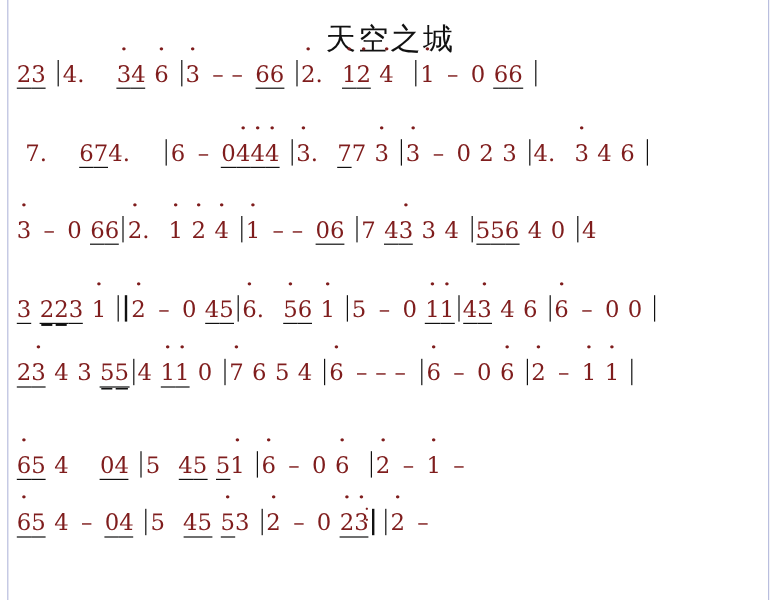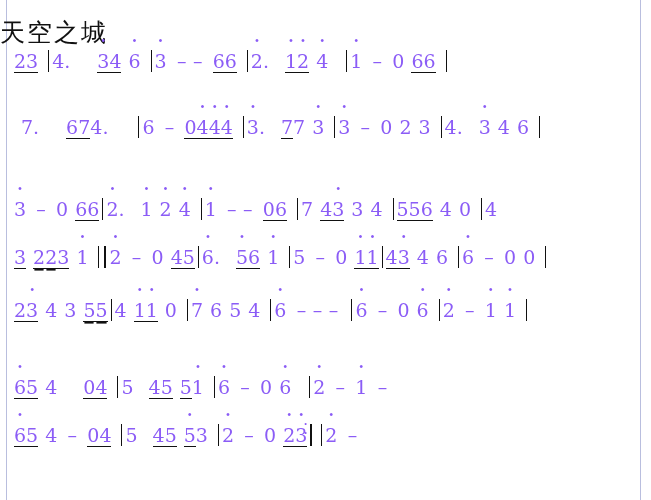--- a/index.html
+++ b/index.html
@@ -30,33 +30,34 @@
     border-left: 1px solid #b9bede;
   }
   .guide.left  { left: 6px; }
   .guide.right { left: 640px; }
 
   #title {
     position: absolute;
     left: 0;
     top: 16px;
     width: 651px;
+    text-align: center;
     font-size: 25px;
     letter-spacing: 2px;
     color: #111111;
     font-family: "DejaVu Serif", serif;
   }
 
   .staff-line {
     position: absolute;
     left: 14px;
     width: 622px;
     height: 46px;
     white-space: nowrap;
-    color: #8b5cf6;
+    color: #7f1d1d;
     font-size: 19px;
     font-family: "DejaVu Serif", serif;
   }
 
   
   .tok {
     display: inline-block;
     position: relative;
     text-align: center;
     vertical-align: baseline;
@@ -134,21 +135,21 @@
   <div id="title">天空之城</div>
 
   <div class="staff-line" style="top:50px">
     <span class="tok"><span class="num u1">2</span></span><span class="tok"><span class="num u1">3</span></span><span class="sp"></span><span class="bar"></span><span class="tok"><span class="num">4</span></span><span class="augdot">.</span><span class="sp3"></span><span class="tok"><span class="num u1 dotup">3</span></span><span class="tok"><span class="num u1">4</span></span><span class="sp"></span><span class="tok"><span class="num dotup">6</span></span><span class="sp"></span><span class="bar"></span><span class="tok"><span class="num dotup">3</span></span><span class="sp"></span><span class="dash">–</span><span class="dash">–</span><span class="sp"></span><span class="tok"><span class="num u1">6</span></span><span class="tok"><span class="num u1">6</span></span><span class="sp"></span><span class="bar"></span><span class="tok"><span class="num dotup">2</span></span><span class="augdot">.</span><span class="sp2"></span><span class="tok"><span class="num u1 dotup">1</span></span><span class="tok"><span class="num u1 dotup">2</span></span><span class="sp"></span><span class="tok"><span class="num dotup">4</span></span><span class="sp2"></span><span class="bar"></span><span class="tok"><span class="num dotup">1</span></span><span class="sp"></span><span class="dash">–</span><span class="sp"></span><span class="tok"><span class="num">0</span></span><span class="sp"></span><span class="tok"><span class="num u1">6</span></span><span class="tok"><span class="num u1">6</span></span><span class="sp"></span><span class="bar"></span>
   </div>
 
   <div class="staff-line" style="top:116px">
     <span class="sp"></span><span class="tok"><span class="num">7</span></span><span class="augdot">.</span><span class="sp3"></span><span class="tok"><span class="num u1">6</span></span><span class="tok"><span class="num u1">7</span></span><span class="tok"><span class="num">4</span></span><span class="augdot">.</span><span class="sp3"></span><span class="bar"></span><span class="tok"><span class="num">6</span></span><span class="sp"></span><span class="dash">–</span><span class="sp"></span><span class="tok"><span class="num u1">0</span></span><span class="tok"><span class="num u1 dotup">4</span></span><span class="tok"><span class="num u1 dotup">4</span></span><span class="tok"><span class="num u1 dotup">4</span></span><span class="sp"></span><span class="bar"></span><span class="tok"><span class="num dotup">3</span></span><span class="augdot">.</span><span class="sp2"></span><span class="tok"><span class="num u1">7</span></span><span class="tok"><span class="num">7</span></span><span class="sp"></span><span class="tok"><span class="num dotup">3</span></span><span class="sp"></span><span class="bar"></span><span class="tok"><span class="num dotup">3</span></span><span class="sp"></span><span class="dash">–</span><span class="sp"></span><span class="tok"><span class="num">0</span></span><span class="sp"></span><span class="tok"><span class="num">2</span></span><span class="sp"></span><span class="tok"><span class="num">3</span></span><span class="sp"></span><span class="bar"></span><span class="tok"><span class="num">4</span></span><span class="augdot">.</span><span class="sp2"></span><span class="tok"><span class="num dotup">3</span></span><span class="sp"></span><span class="tok"><span class="num">4</span></span><span class="sp"></span><span class="tok"><span class="num">6</span></span><span class="sp"></span><span class="bar"></span>
   </div>
 
-  <div class="staff-line" style="top:198px">
+  <div class="staff-line" style="top:180px">
     <span class="tok"><span class="num dotup">3</span></span><span class="sp"></span><span class="dash">–</span><span class="sp"></span><span class="tok"><span class="num">0</span></span><span class="sp"></span><span class="tok"><span class="num u1">6</span></span><span class="tok"><span class="num u1">6</span></span><span class="bar"></span><span class="tok"><span class="num dotup">2</span></span><span class="augdot">.</span><span class="sp2"></span><span class="tok"><span class="num dotup">1</span></span><span class="sp"></span><span class="tok"><span class="num dotup">2</span></span><span class="sp"></span><span class="tok"><span class="num dotup">4</span></span><span class="sp"></span><span class="bar"></span><span class="tok"><span class="num dotup">1</span></span><span class="sp"></span><span class="dash">–</span><span class="dash">–</span><span class="sp"></span><span class="tok"><span class="num u1">0</span></span><span class="tok"><span class="num u1">6</span></span><span class="sp"></span><span class="bar"></span><span class="tok"><span class="num">7</span></span><span class="sp"></span><span class="tok"><span class="num u1">4</span></span><span class="tok"><span class="num u1 dotup">3</span></span><span class="sp"></span><span class="tok"><span class="num">3</span></span><span class="sp"></span><span class="tok"><span class="num">4</span></span><span class="sp"></span><span class="bar"></span><span class="tok"><span class="num u1">5</span></span><span class="tok"><span class="num u1">5</span></span><span class="tok"><span class="num u1">6</span></span><span class="sp"></span><span class="tok"><span class="num">4</span></span><span class="sp"></span><span class="tok"><span class="num">0</span></span><span class="sp"></span><span class="bar"></span><span class="tok"><span class="num">4</span></span>
   </div>
 
   <div class="staff-line" style="top:246px">
     <span class="tok"><span class="num u1">3</span></span><span class="sp"></span><span class="tok"><span class="num u2">2</span></span><span class="tok"><span class="num u2">2</span></span><span class="tok"><span class="num u1">3</span></span><span class="sp"></span><span class="tok"><span class="num dotup">1</span></span><span class="sp"></span><span class="dbar"></span><span class="tok"><span class="num dotup">2</span></span><span class="sp"></span><span class="dash">–</span><span class="sp"></span><span class="tok"><span class="num">0</span></span><span class="sp"></span><span class="tok"><span class="num u1">4</span></span><span class="tok"><span class="num u1">5</span></span><span class="bar"></span><span class="tok"><span class="num dotup">6</span></span><span class="augdot">.</span><span class="sp2"></span><span class="tok"><span class="num u1 dotup">5</span></span><span class="tok"><span class="num u1">6</span></span><span class="sp"></span><span class="tok"><span class="num dotup">1</span></span><span class="sp"></span><span class="bar"></span><span class="tok"><span class="num">5</span></span><span class="sp"></span><span class="dash">–</span><span class="sp"></span><span class="tok"><span class="num">0</span></span><span class="sp"></span><span class="tok"><span class="num u1 dotup">1</span></span><span class="tok"><span class="num u1 dotup">1</span></span><span class="bar"></span><span class="tok"><span class="num u1">4</span></span><span class="tok"><span class="num u1 dotup">3</span></span><span class="sp"></span><span class="tok"><span class="num">4</span></span><span class="sp"></span><span class="tok"><span class="num">6</span></span><span class="sp"></span><span class="bar"></span><span class="tok"><span class="num dotup">6</span></span><span class="sp"></span><span class="dash">–</span><span class="sp"></span><span class="tok"><span class="num">0</span></span><span class="sp"></span><span class="tok"><span class="num">0</span></span><span class="sp"></span><span class="bar"></span>
   </div>
 
   <div class="staff-line" style="top:299px">
     <span class="tok"><span class="num u1">2</span></span><span class="tok"><span class="num u1 dotup">3</span></span><span class="sp"></span><span class="tok"><span class="num">4</span></span><span class="sp"></span><span class="tok"><span class="num">3</span></span><span class="sp"></span><span class="tok"><span class="num u2">5</span></span><span class="tok"><span class="num u2">5</span></span><span class="bar"></span><span class="tok"><span class="num">4</span></span><span class="sp"></span><span class="tok"><span class="num u1 dotup">1</span></span><span class="tok"><span class="num u1 dotup">1</span></span><span class="sp"></span><span class="tok"><span class="num">0</span></span><span class="sp"></span><span class="bar"></span><span class="tok"><span class="num dotup">7</span></span><span class="sp"></span><span class="tok"><span class="num">6</span></span><span class="sp"></span><span class="tok"><span class="num">5</span></span><span class="sp"></span><span class="tok"><span class="num">4</span></span><span class="sp"></span><span class="bar"></span><span class="tok"><span class="num dotup">6</span></span><span class="sp"></span><span class="dash">–</span><span class="dash">–</span><span class="dash">–</span><span class="sp"></span><span class="bar"></span><span class="tok"><span class="num dotup">6</span></span><span class="sp"></span><span class="dash">–</span><span class="sp"></span><span class="tok"><span class="num">0</span></span><span class="sp"></span><span class="tok"><span class="num dotup">6</span></span><span class="sp"></span><span class="bar"></span><span class="tok"><span class="num dotup">2</span></span><span class="sp"></span><span class="dash">–</span><span class="sp"></span><span class="tok"><span class="num dotup">1</span></span><span class="sp"></span><span class="tok"><span class="num dotup">1</span></span><span class="sp"></span><span class="bar"></span>
   </div>

